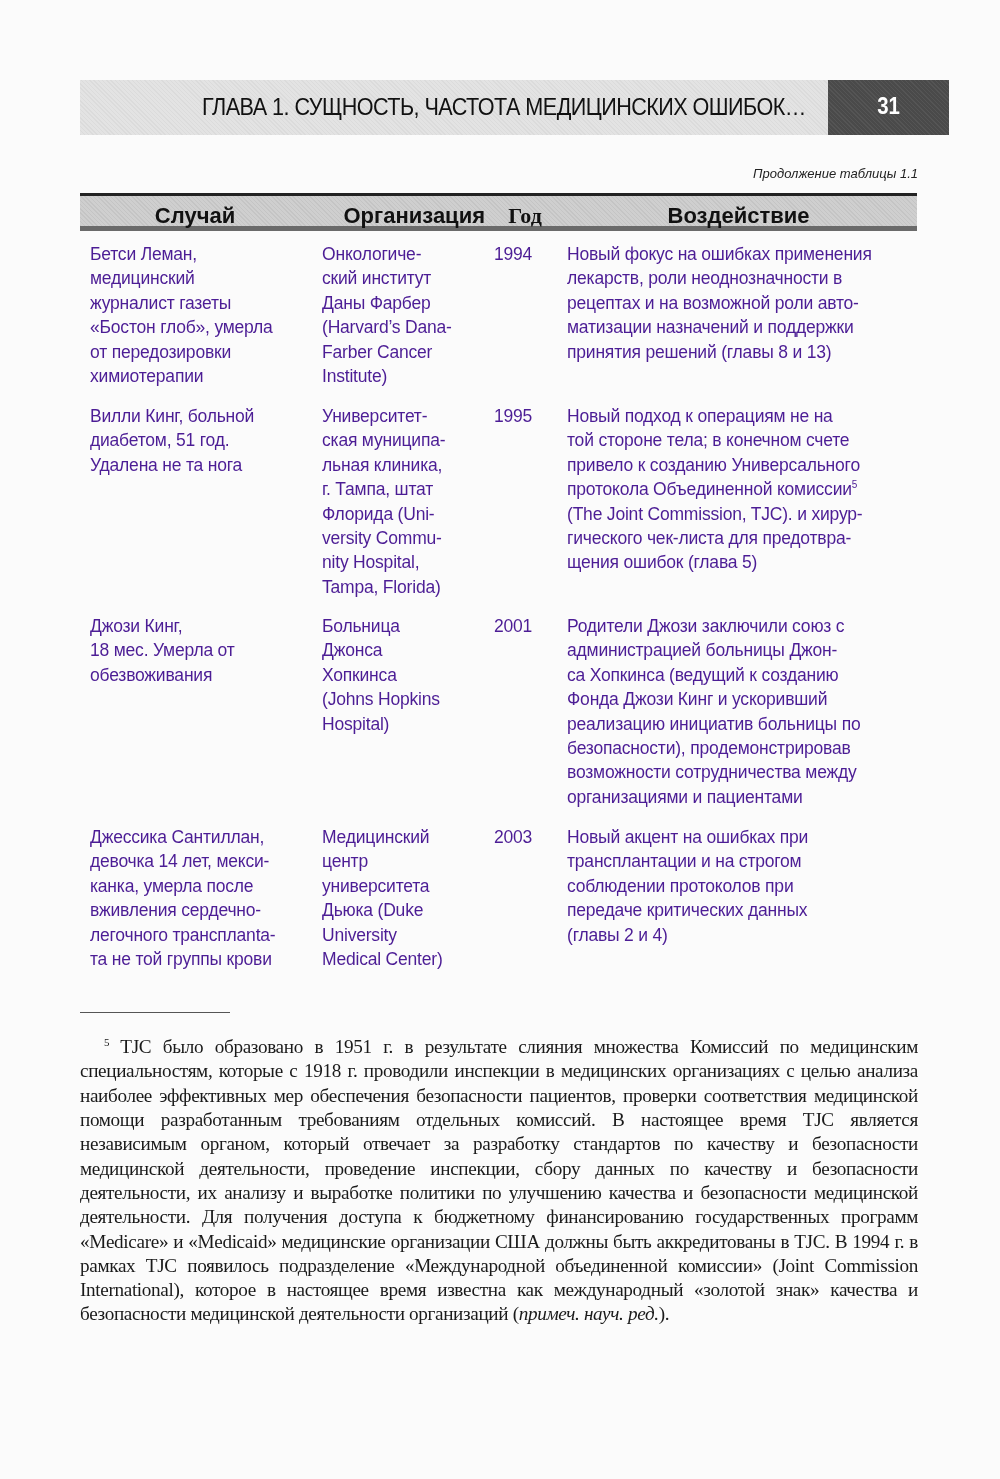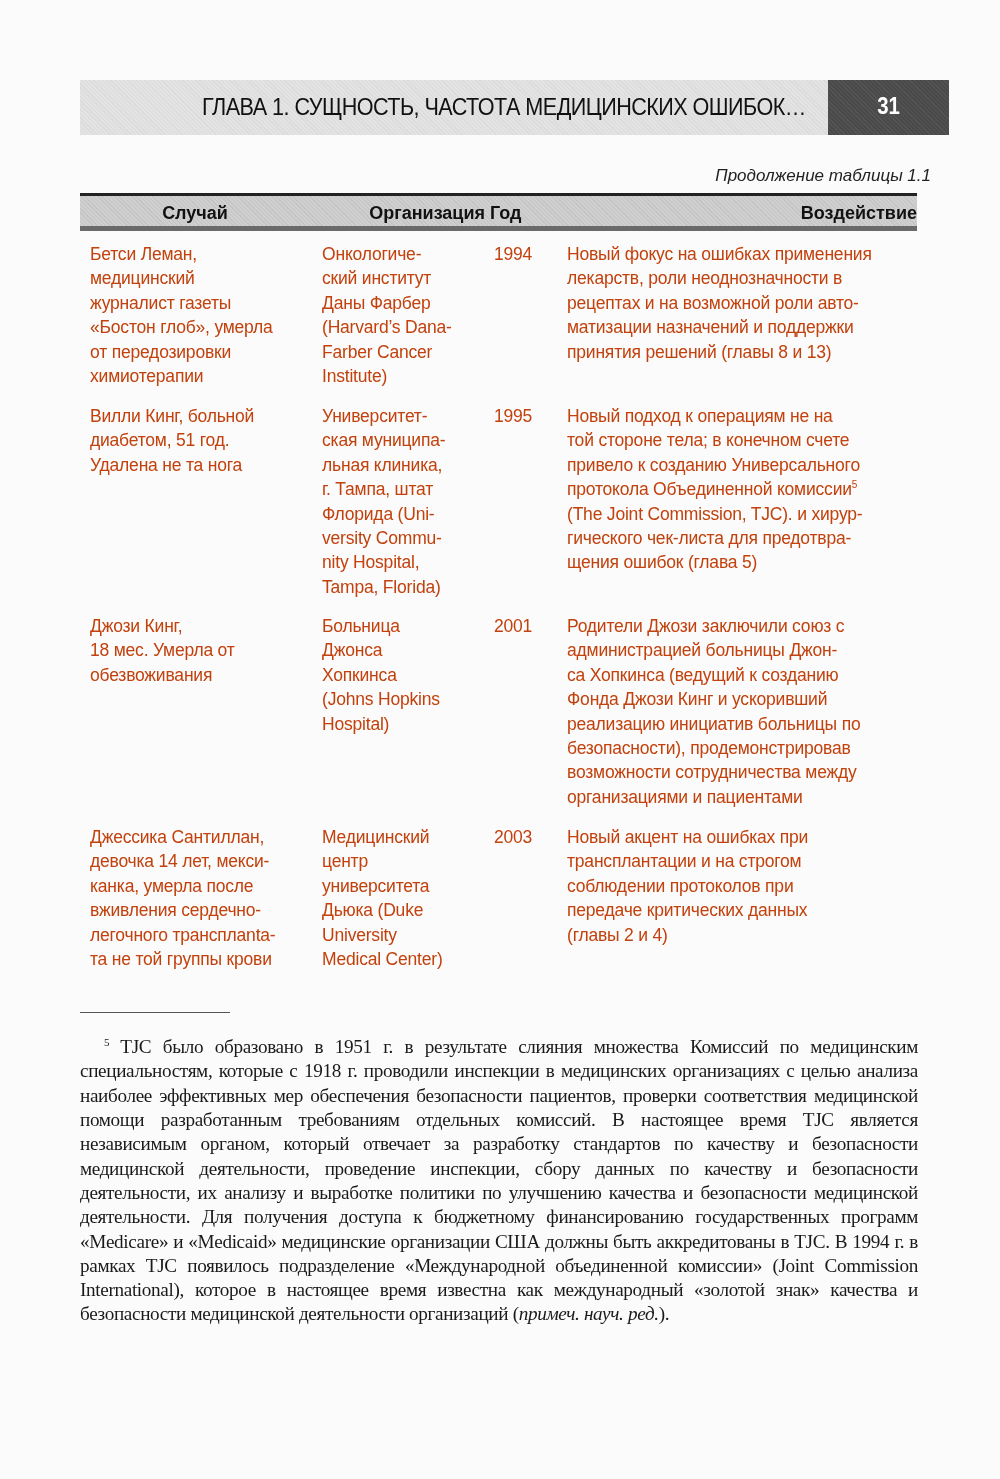--- a/index.html
+++ b/index.html
@@ -23,43 +23,43 @@
     background: #4a4a4a;
     background-image: repeating-linear-gradient(45deg, rgba(255,255,255,0.06) 0 1px, transparent 1px 3px);
     padding-left: 32px;
   }
   .page-number {
     position: absolute; left: 0; right: 0; top: 12px; text-align: center;
     font-family: "Liberation Sans", sans-serif; font-weight: bold; font-size: 24px; color: #fff;
     transform: scaleX(0.85);
   }
   .table-caption {
-    position: absolute; right: 69px; top: 166px;
-    font-family: "Liberation Sans", sans-serif; font-style: italic; font-size: 17px; color: #222;
+    position: absolute; right: 82px; top: 166px;
+    font-family: "Liberation Sans", sans-serif; font-style: italic; font-size: 13px; color: #222;
   }
   .table-head {
     position: absolute; left: 80px; top: 193px; width: 837px; height: 38px;
     border-top: 3px solid #222; border-bottom: 5px solid #6a6a6a;
     background: #cfcfcf;
     background-image: repeating-linear-gradient(45deg, rgba(0,0,0,0.05) 0 1px, transparent 1px 3px);
     box-sizing: border-box;
   }
   .th {
     position: absolute; top: 7px;
-    font-family: "Liberation Sans", sans-serif; font-weight: bold; font-size: 18px; color: #111;
+    font-family: "Liberation Sans", sans-serif; font-weight: bold; font-size: 22px; color: #111;
   }
   .th-case { left: 0; width: 230px; text-align: center; }
   .th-org { left: 235px; width: 170px; text-align: right; }
-  .th-year { left: 410px; width: 70px; text-align: left; }
-  .th-impact { left: 480px; width: 357px; text-align: right; }
+  .th-year { left: 410px; width: 70px; text-align: center; font-family: Liberation Serif, serif; }
+  .th-impact { left: 480px; width: 357px; text-align: center; }
 
   .row { position: absolute; left: 90px; width: 820px; }
   .cell {
     position: absolute; top: 0;
-    font-family: "Liberation Sans", sans-serif; font-size: 17.5px; line-height: 24.4px; color: #c2410c;
+    font-family: "Liberation Sans", sans-serif; font-size: 17.5px; line-height: 24.4px; color: #4c1d95;
     white-space: pre-line; letter-spacing: -0.2px;
   }
   .c-case { left: 0; width: 225px; }
   .c-org { left: 232px; width: 160px; }
   .c-year { left: 404px; width: 60px; }
   .c-impact { left: 477px; width: 345px; }
   sup.fn { font-size: 10px; vertical-align: super; line-height: 0; }
 
   .fn-rule { position: absolute; left: 80px; top: 1012px; width: 150px; height: 1px; background: #555; }
   .footnote {

